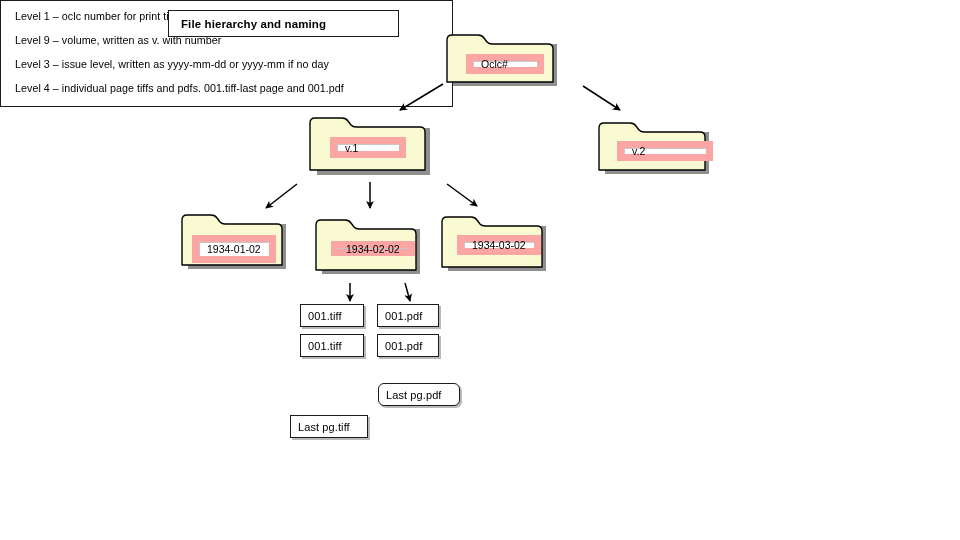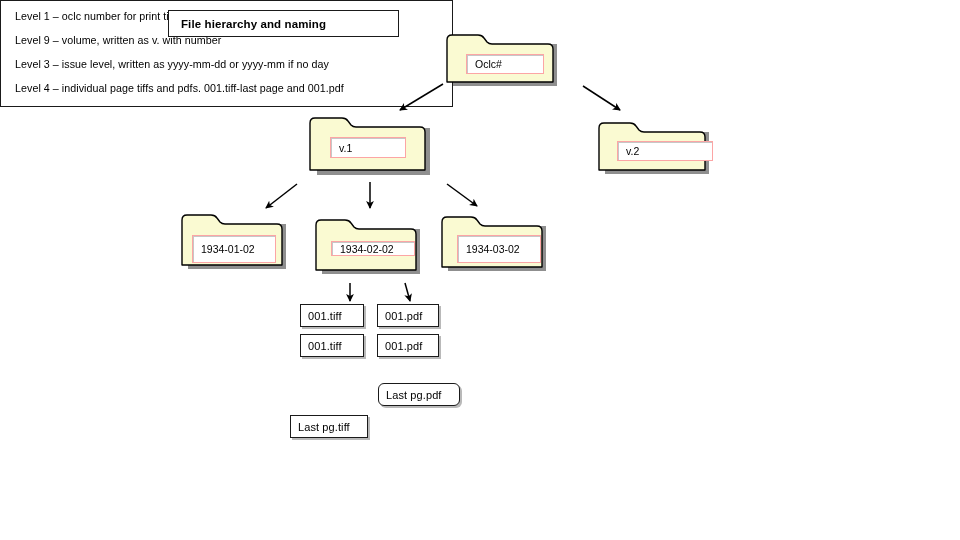--- a/index.html
+++ b/index.html
@@ -47,21 +47,21 @@
 
   
   .folder{
     position:absolute;
     width:118px;height:66px;
   }
   .folder svg{position:absolute;left:0;top:0;display:block;}
   .folder .label{
     position:absolute;
     background:#ffffff;
-    border:1px solid #fca5a5;
+    border:7px solid #fca5a5;
     box-shadow:1px 1px 0 0 #c7c7c7 inset;
     box-sizing:border-box;
     display:flex;align-items:center;
     font-size:10.5px;
     white-space:nowrap;
     padding-left:8px;
   }
 
   
   #folder-oclc  {left:445px;top:30px;width:118px;height:62px;}
@@ -155,21 +155,21 @@
     </svg>
     <div class="label" style="left:17px;top:27px;width:84px;height:15px;">1934-02-02</div>
   </div>
 
   <div class="folder" id="folder-d3">
     <svg width="112" height="66" viewBox="0 0 112 66" xmlns="http://www.w3.org/2000/svg">
       <path d="M8,60 L106,60 L106,15 L8,15 Z" fill="#8f8f8f"></path>
       <path d="M2,56 L2,11 Q2,6 7,6 L31,6 Q35,6 37,9 L40,13 Q42,15 45,15 L97,15
                Q102,15 102,20 L102,56 Z" fill="#FAFAD2" stroke="#000" stroke-width="1.4" stroke-linejoin="round"></path>
     </svg>
-    <div class="label" style="left:17px;top:24px;width:84px;height:28px;">1934-03-02</div>
+    <div class="label" style="left:17px;top:24px;width:84px;height:20px;">1934-03-02</div>
   </div>
 
   <div class="box shadowed" id="file-tiff-1">001.tiff</div>
   <div class="box shadowed" id="file-pdf-1">001.pdf</div>
   <div class="box shadowed" id="file-tiff-2">001.tiff</div>
   <div class="box shadowed" id="file-pdf-2">001.pdf</div>
   <div class="box shadowed" id="file-lastpg-tiff">Last pg.tiff</div>
   <div class="box shadowed" id="file-lastpg-pdf">Last pg.pdf</div>
 
   <div id="legend-box">

